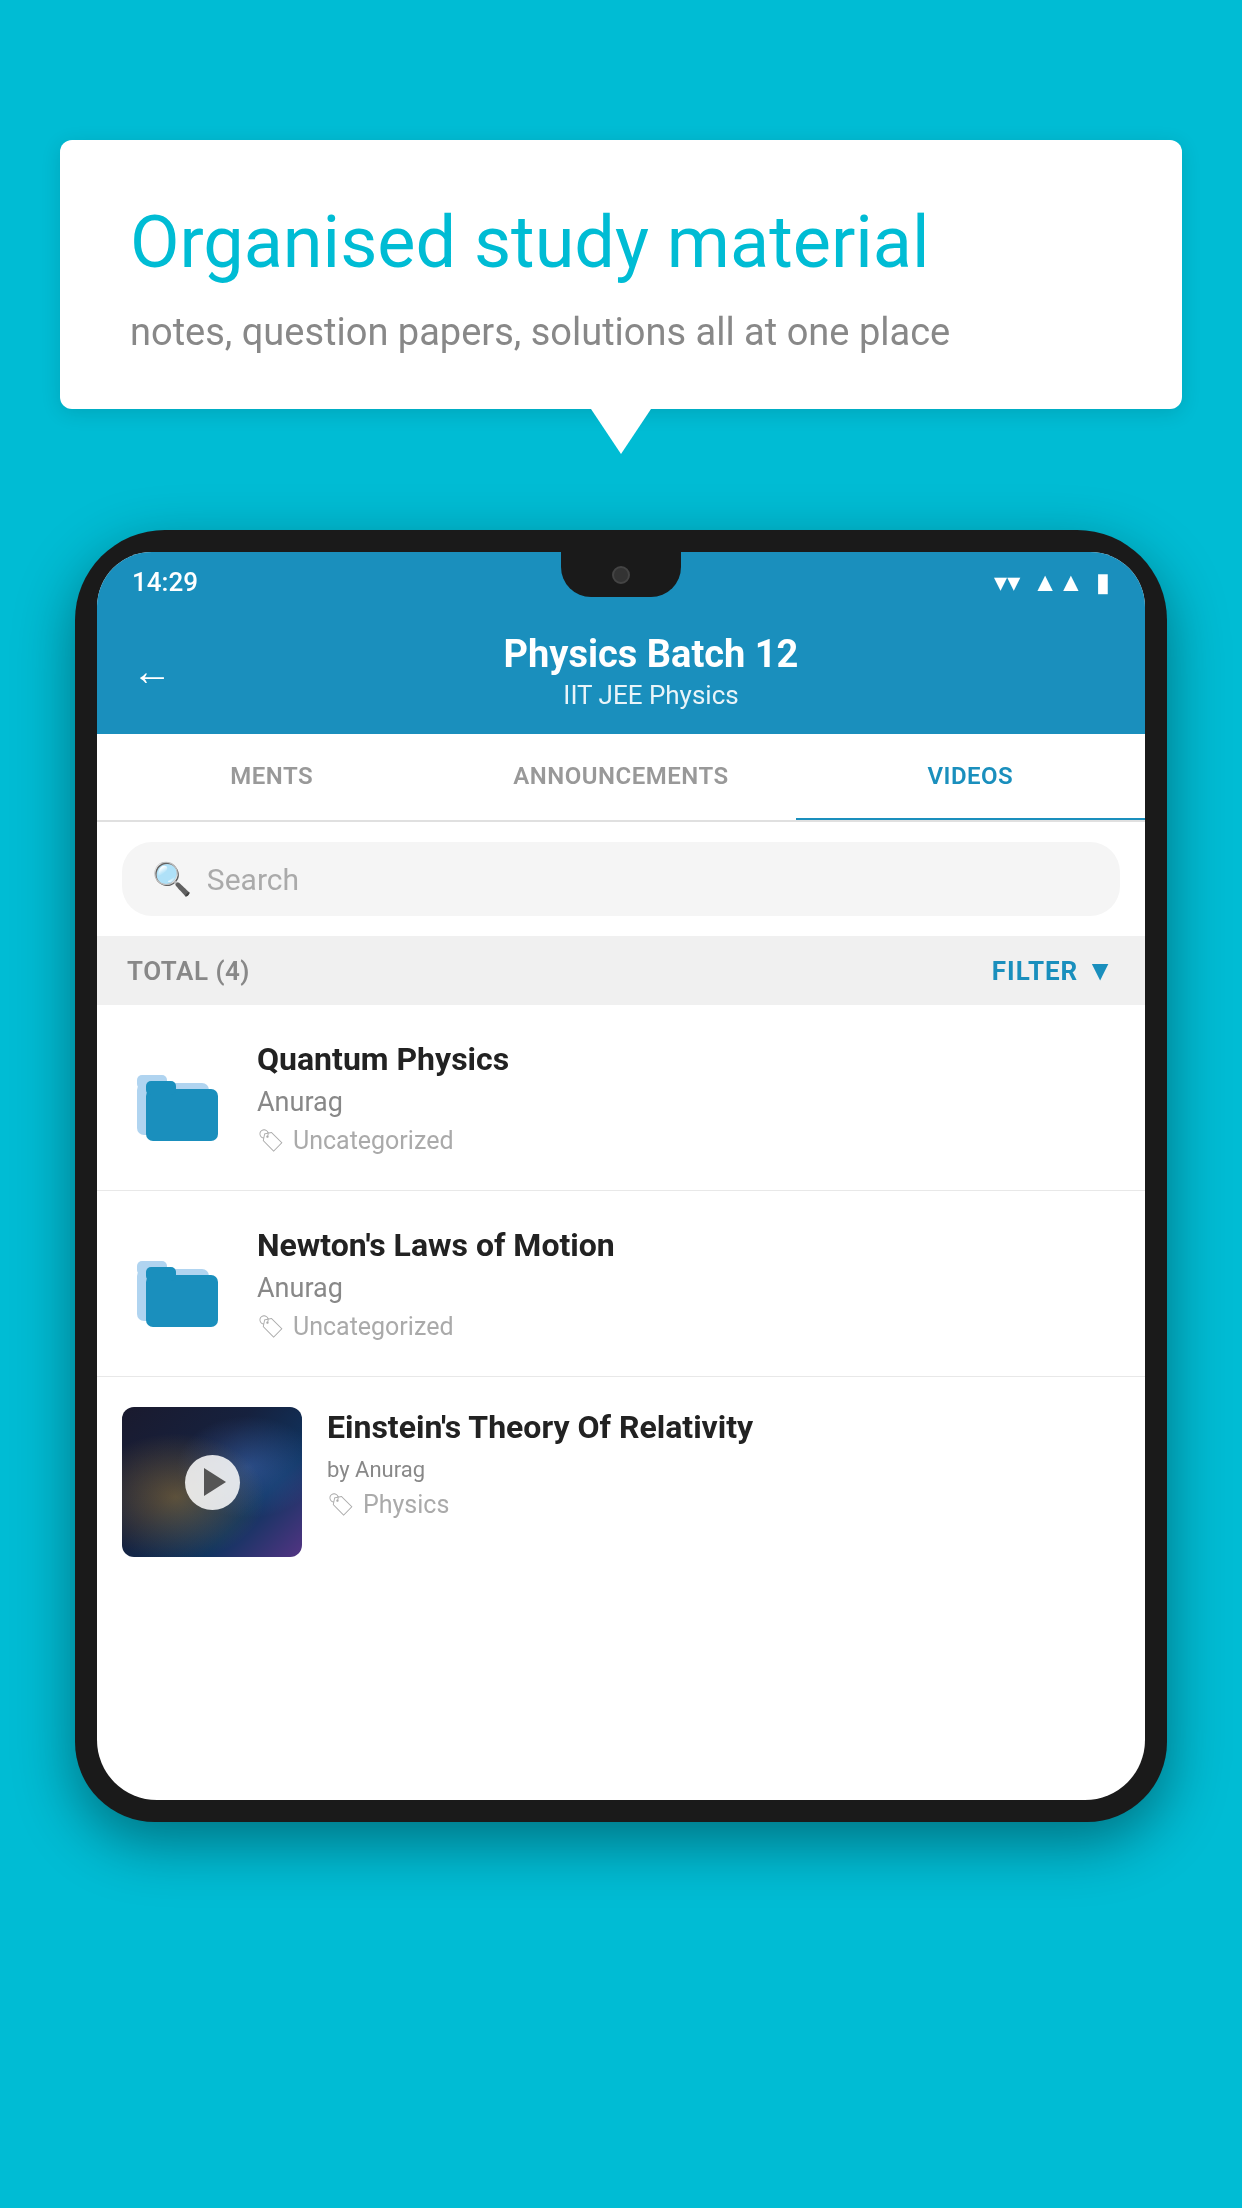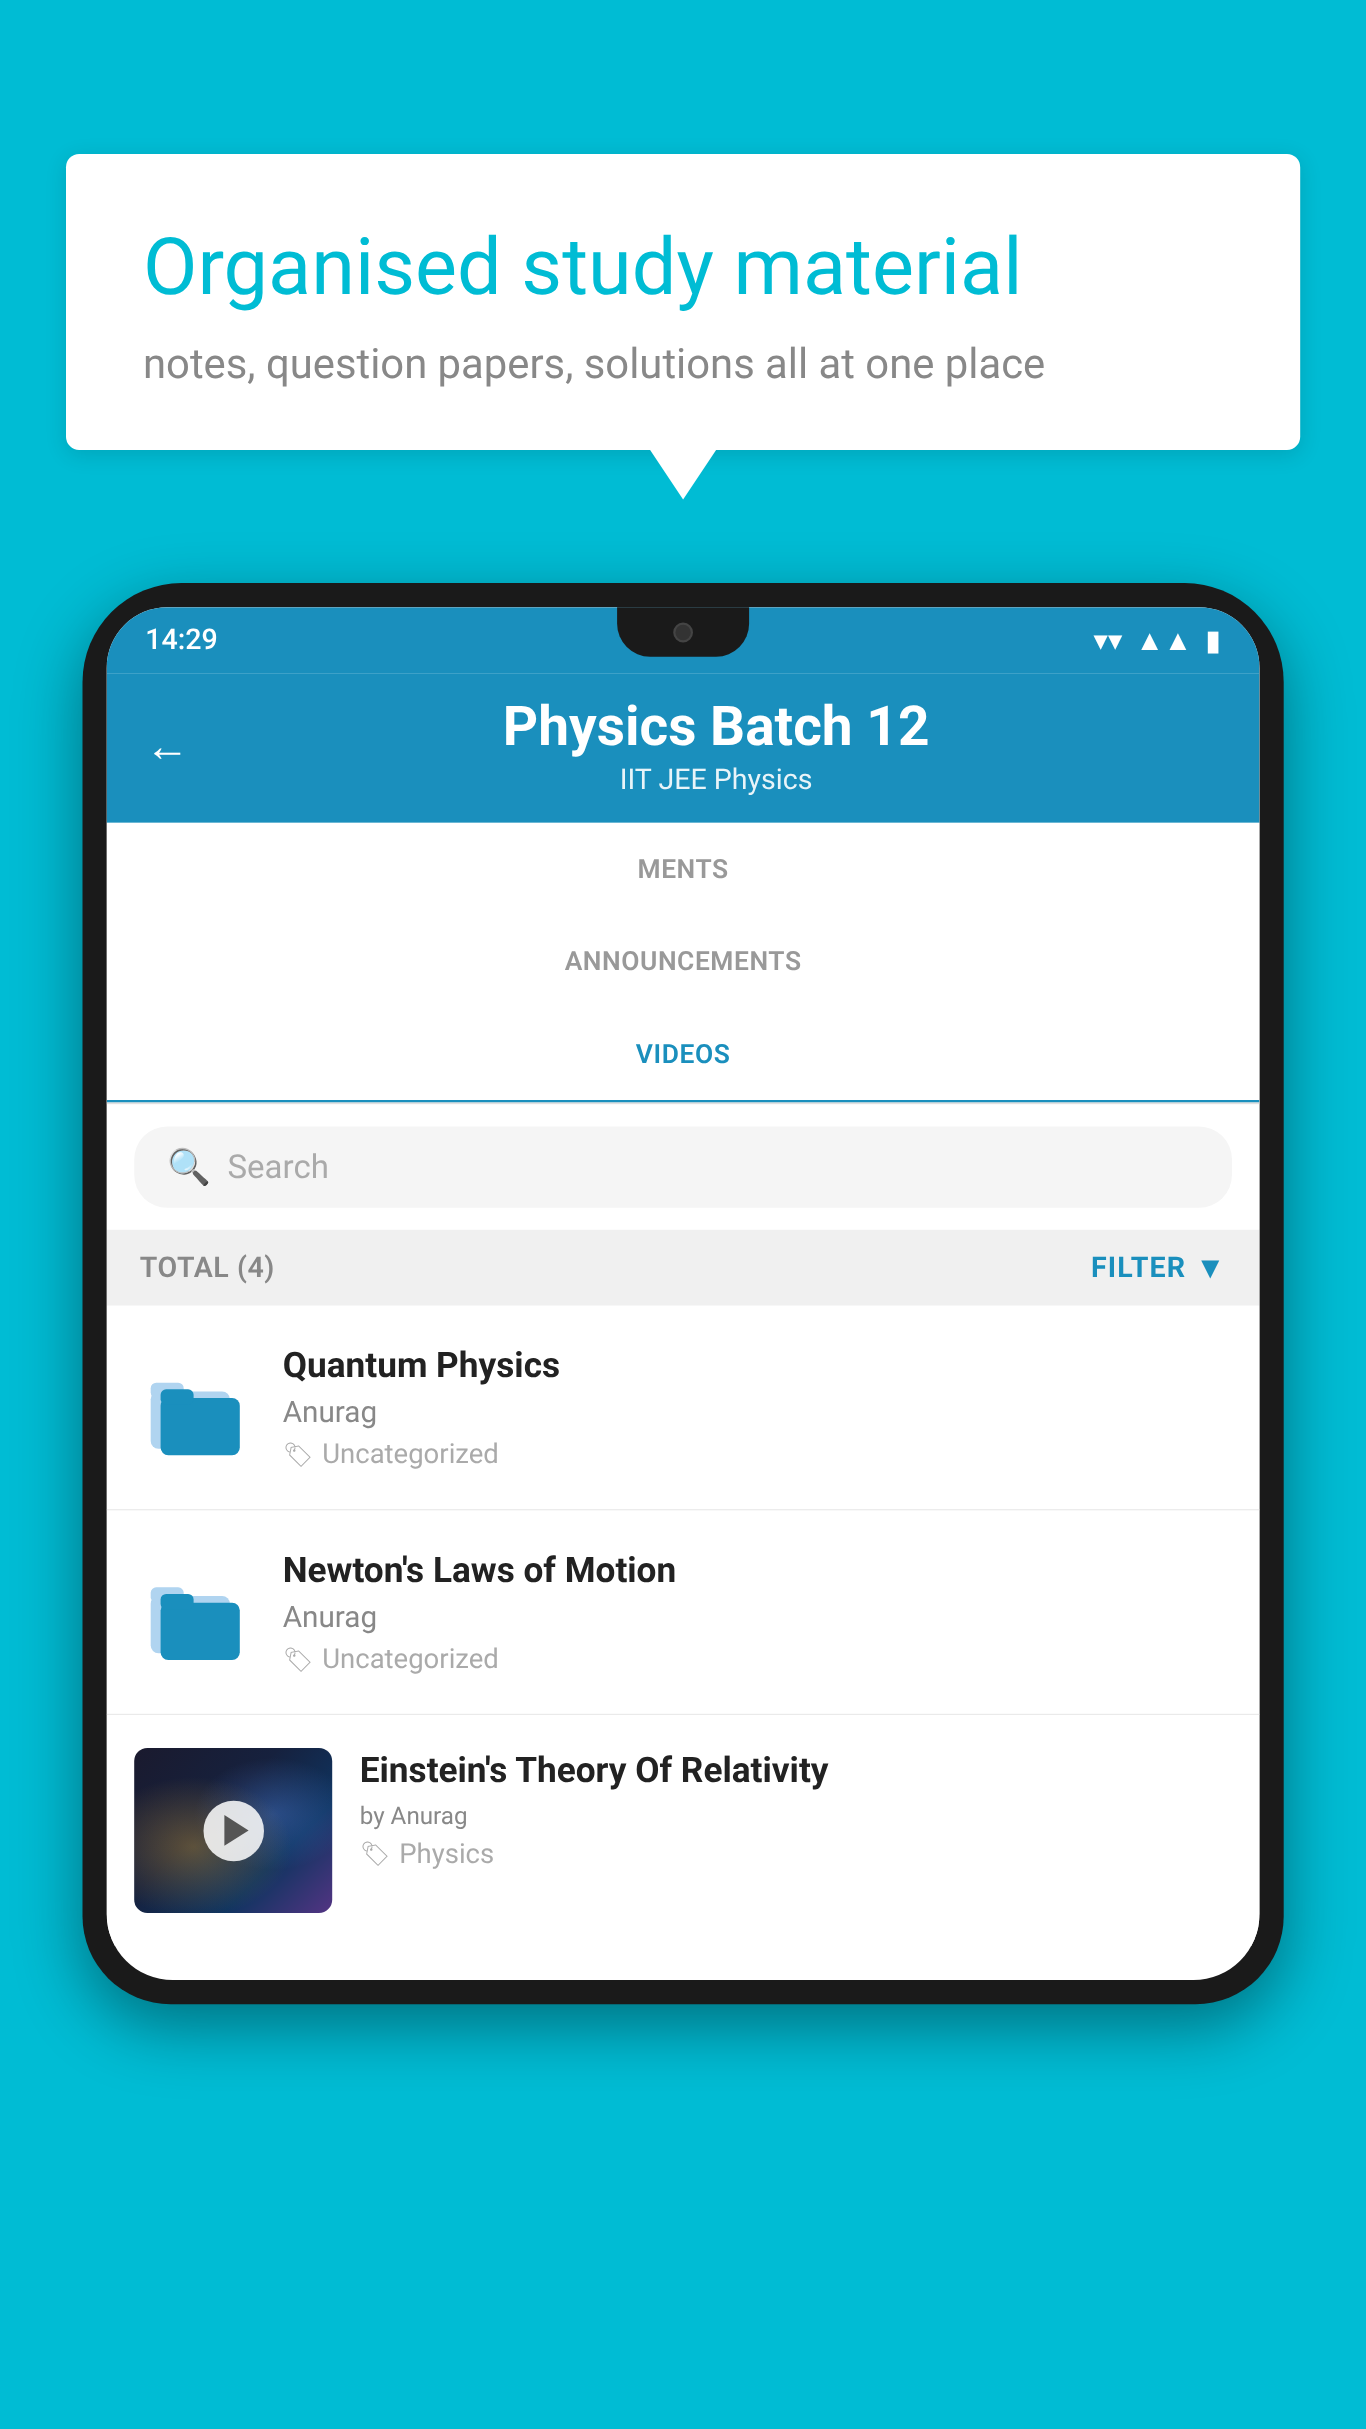--- a/index.html
+++ b/index.html
@@ -150,37 +150,36 @@
       cursor: pointer;
     }
 
     .nav-title-area {
       text-align: center;
       flex: 1;
     }
 
     .nav-title {
       color: white;
-      font-size: 50px;
+      font-size: 38px;
       font-weight: 700;
     }
 
     .nav-subtitle {
       color: rgba(255,255,255,0.9);
       font-size: 26px;
       margin-top: 4px;
     }
 
     
     .tabs {
       background: white;
       display: flex;
       border-bottom: 2px solid #e0e0e0;
       overflow: hidden;
-      flex-direction: column;
     }
 
     .tab {
       padding: 28px 20px;
       font-size: 24px;
       font-weight: 600;
       color: #999;
       letter-spacing: 0.5px;
       flex: 1;
       text-align: center;

